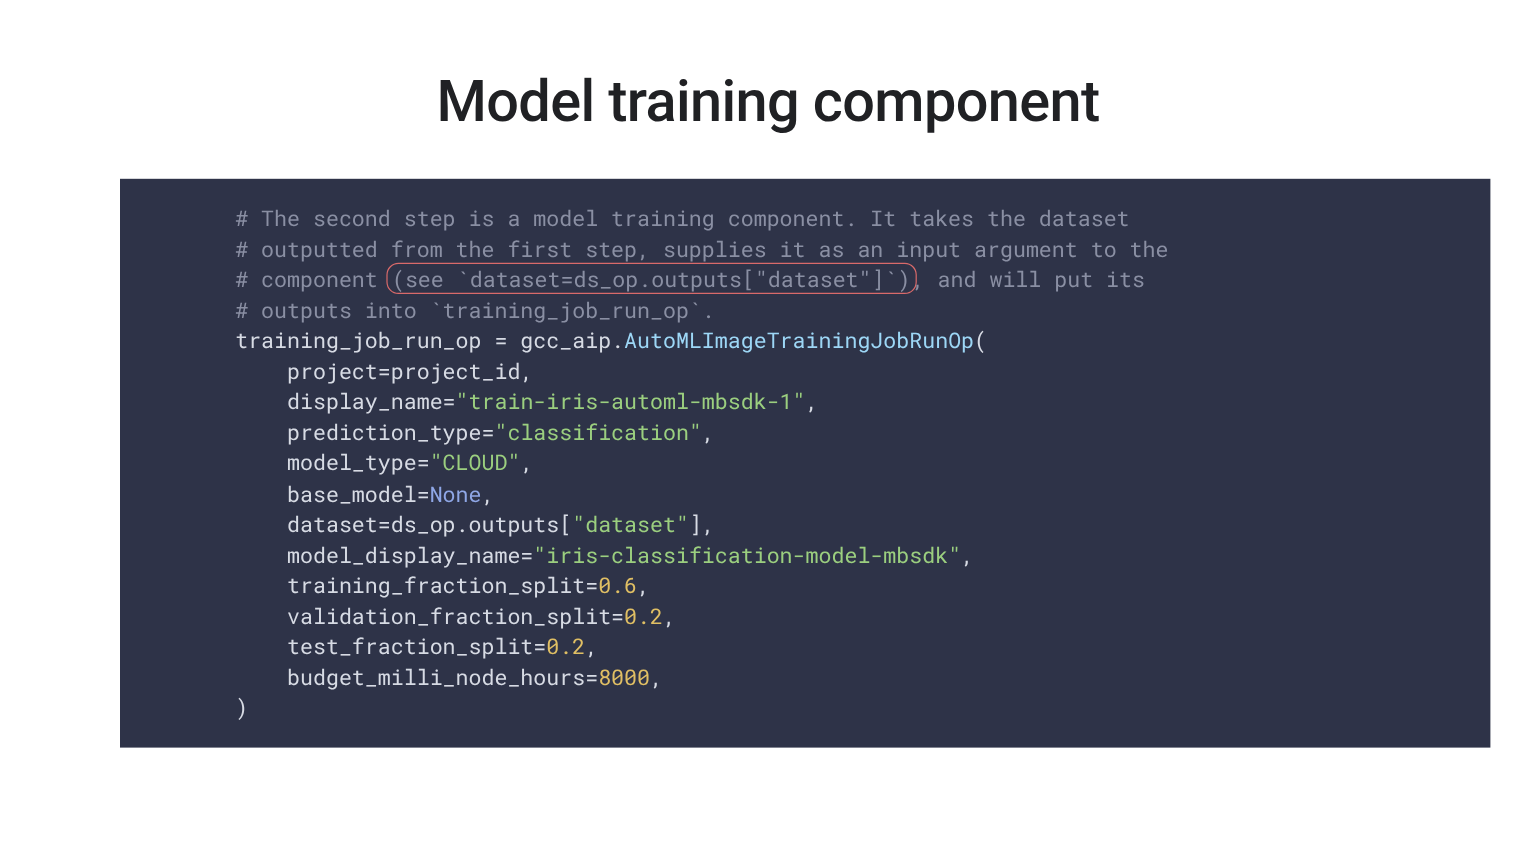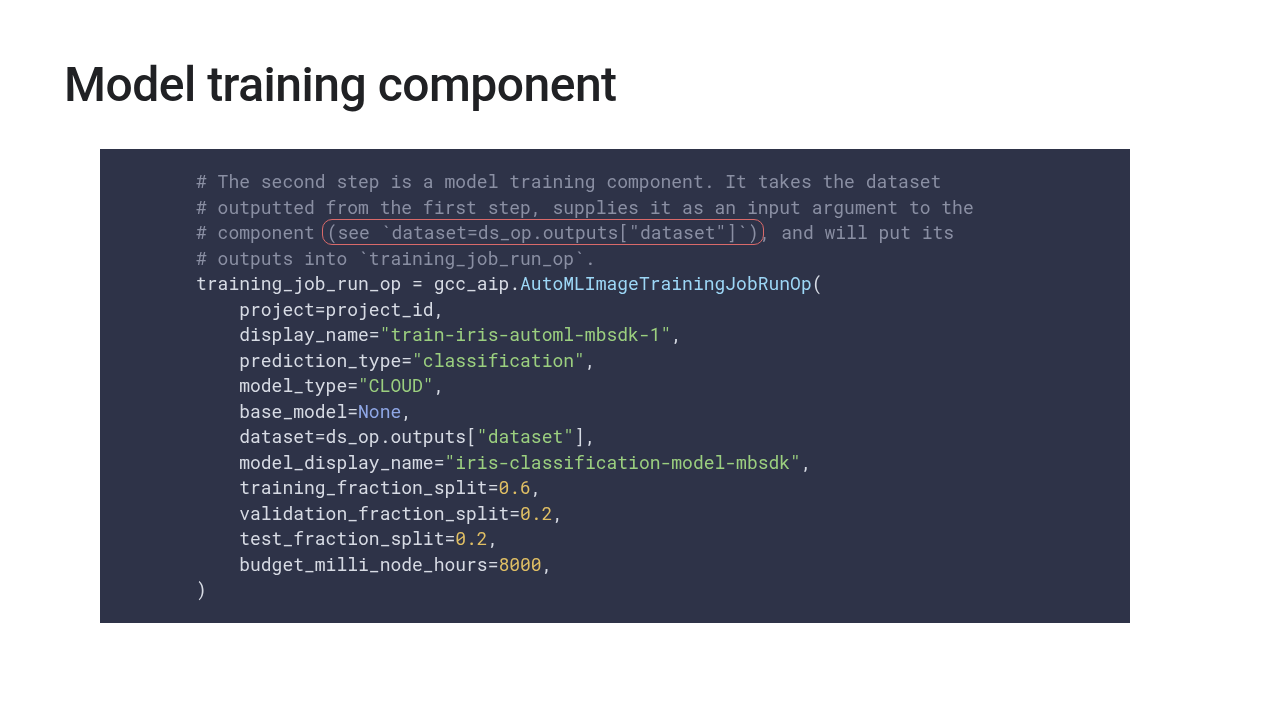--- a/index.html
+++ b/index.html
@@ -16,24 +16,25 @@
     height: 720px;
     box-sizing: border-box;
     padding: 56px 64px 0 64px;
   }
   .title {
     font-size: 48px;
     font-weight: 500;
     color: #202124;
     letter-spacing: -0.5px;
     margin: 0 0 36px 0;
+    text-align: center;
   }
   .code-block {
     margin-left: 36px;
-    width: 1030px;
+    width: 1142px;
     background: #2e3348;
     padding: 20px 28px 20px 96px;
     box-sizing: border-box;
     font-family: "Roboto Mono", "SFMono-Regular", Consolas, "Liberation Mono", Menlo, monospace;
     font-size: 18px;
     line-height: 25.5px;
     color: #d7dbe4;
     white-space: pre;
     position: relative;
   }

